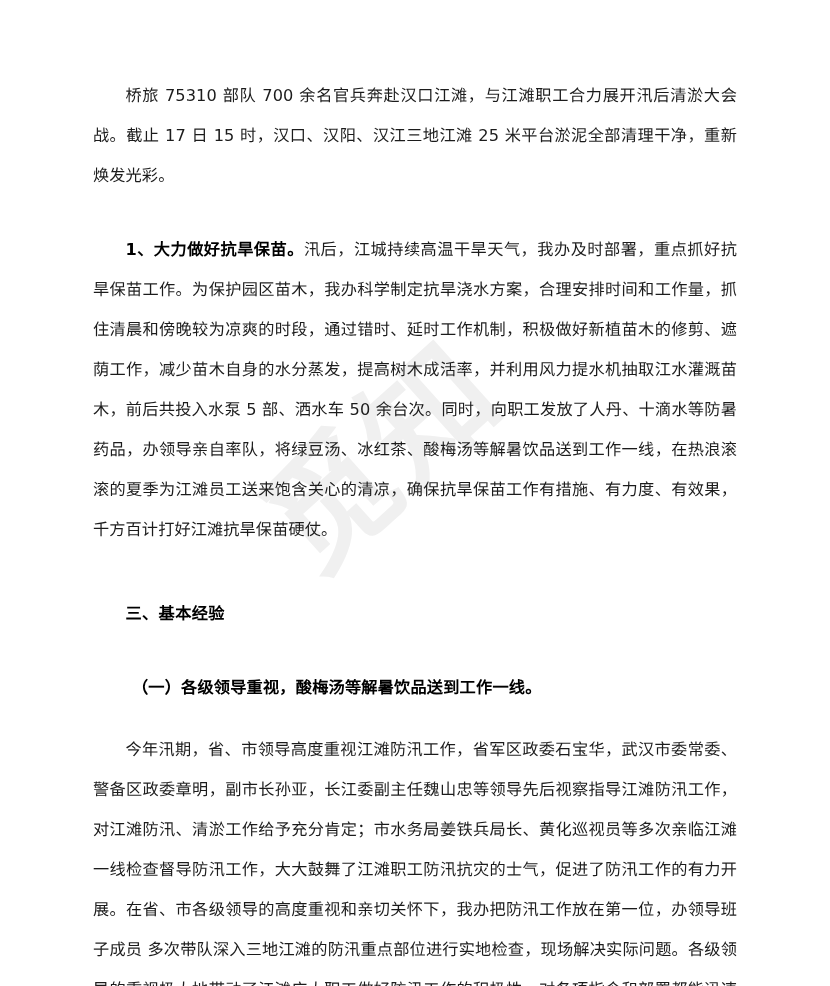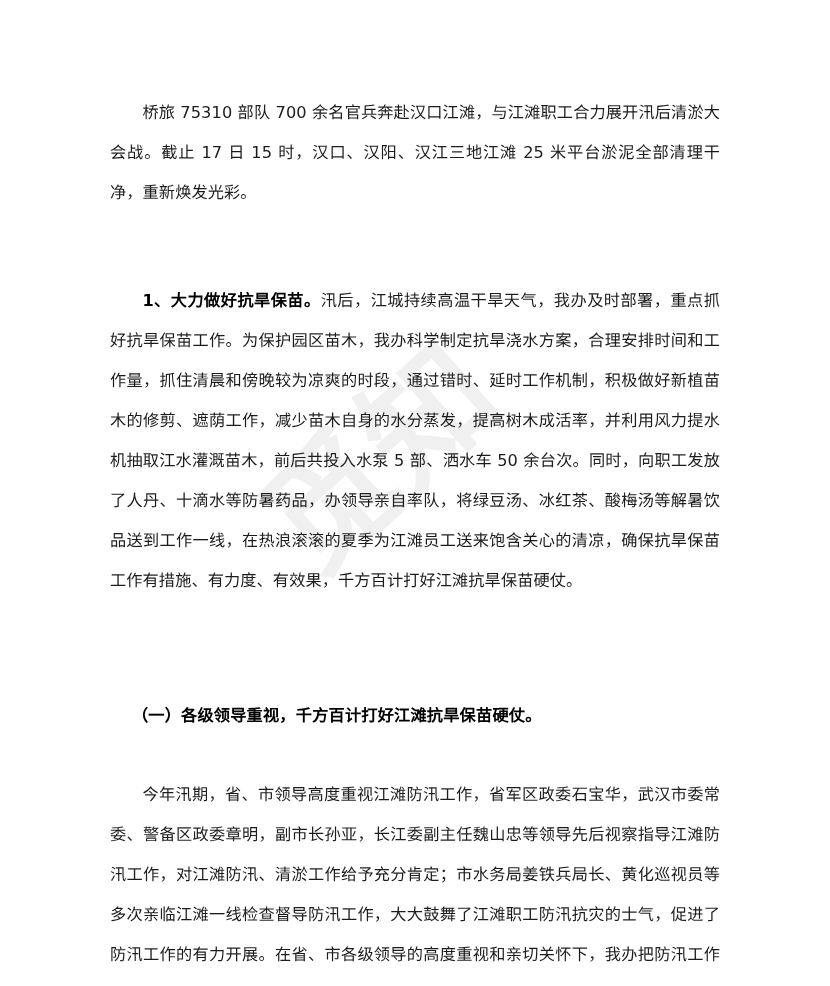--- a/index.html
+++ b/index.html
@@ -52,21 +52,21 @@
 
   .content {
     position: relative;
     z-index: 1;
     padding: 76px 93px 0 93px;
     box-sizing: border-box;
     width: 830px;
   }
 
   .para {
-    margin: 17px;
+    margin: 0;
     font-size: 16.2px;
     line-height: 40px;
     color: #1c1c1c;
     text-align: justify;
     text-justify: inter-ideograph;
     letter-spacing: 0.1px;
     font-weight: 400;
   }
 
   .para-indent {
@@ -114,23 +114,24 @@
   <div class="content">
 
     <p class="para para-indent">桥旅 75310 部队 700 余名官兵奔赴汉口江滩，与江滩职工合力展开汛后清淤大会战。截止 17 日 15 时，汉口、汉阳、汉江三地江滩 25 米平台淤泥全部清理干净，重新焕发光彩。</p>
 
     <div class="spacer-md"></div>
 
     <p class="para para-indent"><span class="lead-bold">1、大力做好抗旱保苗。</span><span>汛后，江城持续高温干旱天气，我办及时部署，重点抓好抗旱保苗工作。为保护园区苗木，我办科学制定抗旱浇水方案，合理安排时间和工作量，抓住清晨和傍晚较为凉爽的时段，通过错时、延时工作机制，积极做好新植苗木的修剪、遮荫工作，减少苗木自身的水分蒸发，提高树木成活率，并利用风力提水机抽取江水灌溉苗木，前后共投入水泵 5 部、洒水车 50 余台次。同时，向职工发放了人丹、十滴水等防暑药品，办领导亲自率队，将绿豆汤、冰红茶、酸梅汤等解暑饮品送到工作一线，在热浪滚滚的夏季为江滩员工送来饱含关心的清凉，确保抗旱保苗工作有措施、有力度、有效果，千方百计打好江滩抗旱保苗硬仗。</span></p>
 
     <div class="spacer-lg"></div>
 
+    <h2 class="heading">三、基本经验</h2>
 
     <div class="spacer-md"></div>
 
-    <h3 class="subheading">（一）各级领导重视，千方百计打好江滩抗旱保苗硬仗。</h3>
+    <h3 class="subheading">（一）各级领导重视，酸梅汤等解暑饮品送到工作一线。</h3>
 
     <div class="spacer-sm"></div>
 
     <p class="para para-indent">今年汛期，省、市领导高度重视江滩防汛工作，省军区政委石宝华，武汉市委常委、警备区政委章明，副市长孙亚，长江委副主任魏山忠等领导先后视察指导江滩防汛工作，对江滩防汛、清淤工作给予充分肯定；市水务局姜铁兵局长、黄化巡视员等多次亲临江滩一线检查督导防汛工作，大大鼓舞了江滩职工防汛抗灾的士气，促进了防汛工作的有力开展。在省、市各级领导的高度重视和亲切关怀下，我办把防汛工作放在第一位，办领导班子成员 多次带队深入三地江滩的防汛重点部位进行实地检查，现场解决实际问题。各级领导的重视极大地带动了江滩广大职工做好防汛工作的积极性，对各项指令和部署都能迅速的贯彻落实和及时反馈，保证了政令畅通，保证了防汛工作的万无一失。</p>
 
   </div>
 </div>
 
 </body></html>

